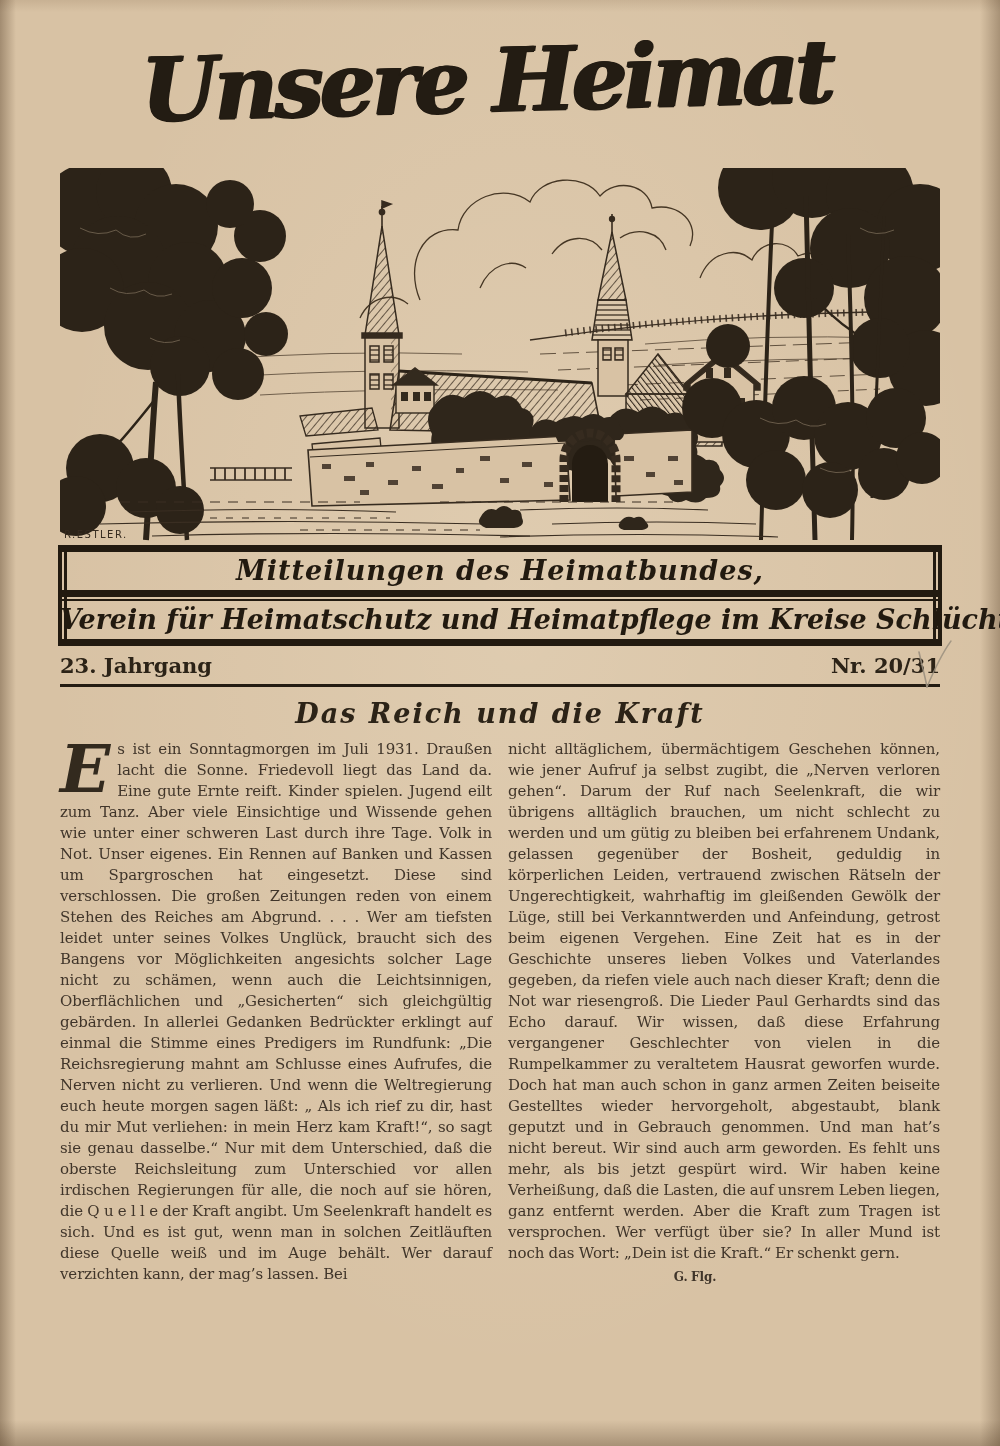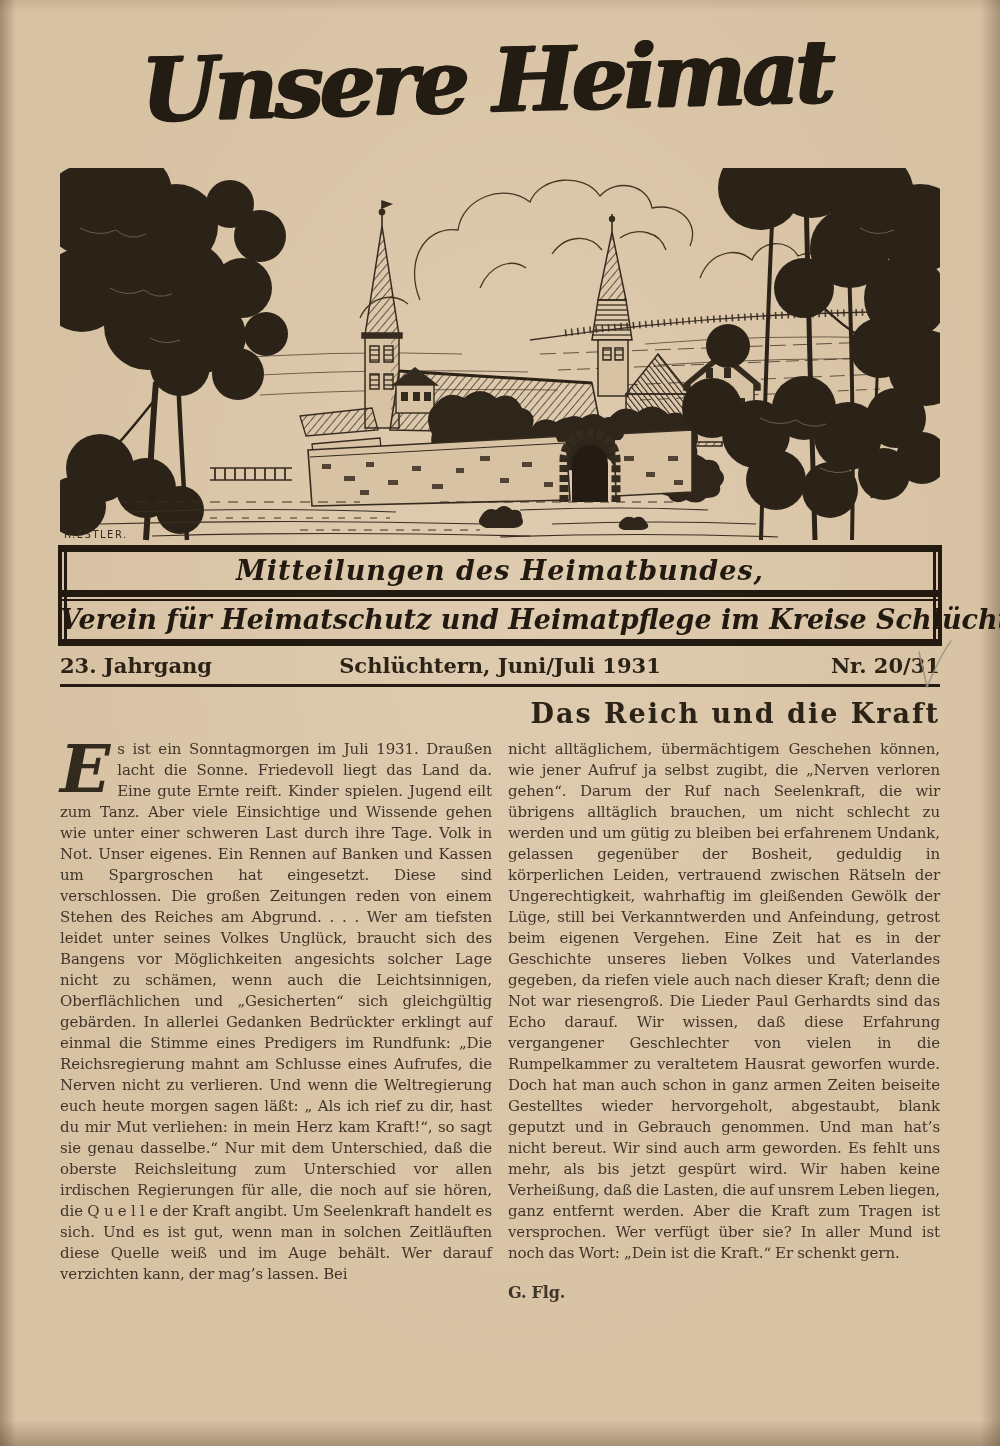--- a/index.html
+++ b/index.html
@@ -52,43 +52,43 @@
   .banner .thin{height:2px;background:#221a10;margin-top:2px;}
   .banner .bline{
     text-align:center;font-weight:bold;font-style:italic;
     letter-spacing:0;white-space:nowrap;
   }
   .banner .bline.one{font-size:27px;line-height:38px;letter-spacing:1px;}
   .banner .bline.two{font-size:27px;line-height:38px;}
   
   .issue-row{
     display:flex;align-items:baseline;margin-top:7px;
-    font-weight:bold;font-size:21px;color:#2c2317;
+    font-weight:bold;font-size:21px;color:#2c2317;justify-content:flex-end;
   }
   .issue-row .vol{flex:1;text-align:left;}
   .issue-row .pd{flex:1.6;text-align:center;}
   .issue-row .num{flex:1;text-align:right;}
   .rule{height:3px;background:#241c12;margin-top:6px;}
   
   .article-title{
-    text-align:right;font-weight:bold;font-size:27px;letter-spacing:2px;
-    color:#2c2317;margin-top:11px;
+    text-align:center;font-weight:bold;font-size:27px;letter-spacing:2px;
+    color:#2c2317;margin-top:11px;font-style:italic;
   }
   .columns{
     display:flex;gap:16px;margin-top:10px;
     font-size:15px;line-height:21px;text-align:justify;
     letter-spacing:-0.1px;word-spacing:-0.5px;color:#40352a;
   }
   .col{flex:1;min-width:0;}
   .dropcap{
     float:left;font-style:italic;font-weight:bold;
     font-size:66px;line-height:56px;height:58px;
     padding:2px 7px 0 0;color:#332a1e;
   }
-  .sig{text-align:left;padding-right:58px;margin-top:18px;font-weight:bold;font-size:16px;color:#40352a;}
+  .sig{text-align:center;padding-right:58px;margin-top:3px;font-weight:bold;font-size:12px;color:#40352a;}
   
   .checkmark{position:absolute;left:912px;top:636px;z-index:4;}
 </style>
 </head>
 <body>
 
 <div class="page">
   <div class="content">
 
     <div class="masthead">
@@ -317,21 +317,20 @@
       <div class="bar"></div>
       <div class="bline one">Mitteilungen des Heimatbundes,</div>
       <div class="bar"></div>
       <div class="thin"></div>
       <div class="bline two">Verein für Heimatschutz und Heimatpflege im Kreise Schlüchtern</div>
       <div class="bar"></div>
     </div>
 
     <div class="issue-row">
       <span class="vol">23. Jahrgang</span>
-      <span class="pd">Schlüchtern, Juni/Juli 1931</span>
       <span class="num">Nr. 20/31</span>
     </div>
     <div class="rule"></div>
 
     <div class="article-title">Das Reich und die Kraft</div>
 
     <div class="columns">
       <div class="col">
         <span class="dropcap">E</span><span>s ist ein Sonntagmorgen im Juli 1931. Draußen lacht die Sonne. Friedevoll liegt das Land da. Eine gute Ernte reift. Kinder spielen. Jugend eilt zum Tanz. Aber viele Einsichtige und Wissende gehen wie unter einer schweren Last durch ihre Tage. Volk in Not. Unser eigenes. Ein Rennen auf Banken und Kassen um Spargroschen hat eingesetzt. Diese sind verschlossen. Die großen Zeitungen reden von einem Stehen des Reiches am Abgrund. . . .  Wer am tiefsten leidet unter seines Volkes Unglück, braucht sich des Bangens vor Möglichkeiten angesichts solcher Lage nicht zu schämen, wenn auch die Leichtsinnigen, Oberflächlichen und „Gesicherten“ sich gleichgültig gebärden. In allerlei Gedanken Bedrückter erklingt auf einmal die Stimme eines Predigers im Rundfunk: „Die Reichsregierung mahnt am Schlusse eines Aufrufes, die Nerven nicht zu verlieren. Und wenn die Weltregierung euch heute morgen sagen läßt: „ Als ich rief zu dir, hast du mir Mut verliehen: in mein Herz kam Kraft!“, so sagt sie genau dasselbe.“ Nur mit dem Unterschied, daß die oberste Reichsleitung zum Unterschied vor allen irdischen Regierungen für alle, die noch auf sie hören, die Q u e l l e der Kraft angibt. Um Seelenkraft handelt es sich. Und es ist gut, wenn man in solchen Zeitläuften diese Quelle weiß und im Auge behält. Wer darauf verzichten kann, der mag’s lassen. Bei</span>
       </div>

